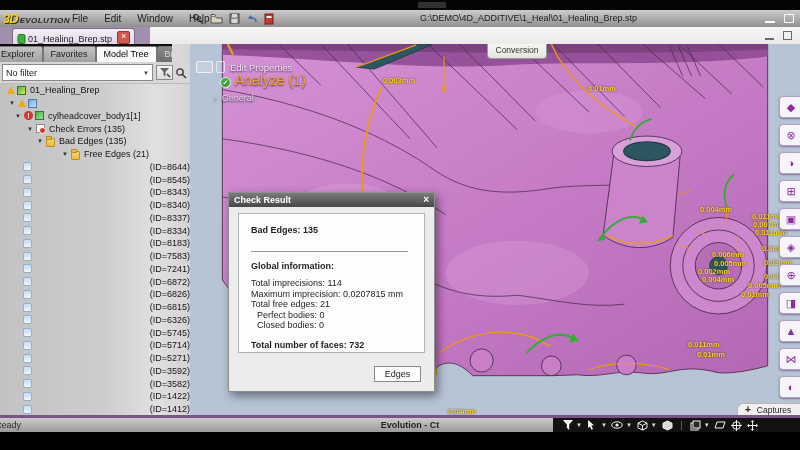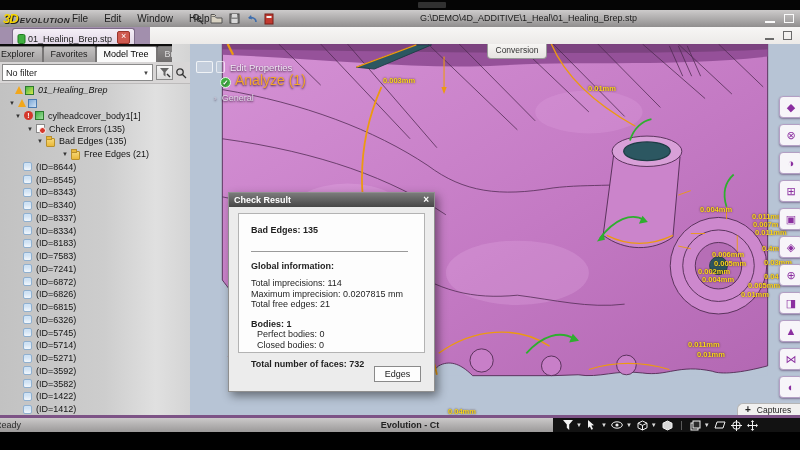--- a/index.html
+++ b/index.html
@@ -45,22 +45,22 @@
   .filterrow{position:absolute;left:0;top:18px;width:190px;height:22px;background:#d8d6d6;
              border-bottom:1px solid #bdbbbb;display:flex;align-items:center;padding:0 2px;box-sizing:border-box;}
   .combo{flex:1;height:15px;background:#fff;border:1px solid #8a8a8a;font-size:9px;display:flex;align-items:center;
          padding:0 3px;color:#222;}
   .combo-chev{margin-left:auto;font-size:6px;color:#444;}
   .fbtn{width:17px;height:15px;border:1px solid #8a8a8a;background:linear-gradient(#f4f4f4,#dcdcdc);
         margin-left:3px;display:flex;align-items:center;justify-content:center;box-sizing:border-box;}
   .searchbtn{width:15px;height:15px;display:flex;align-items:center;justify-content:center;}
   .tree{position:absolute;left:0;top:40px;width:190px;height:331px;overflow:hidden;}
   .tree-row{height:12.75px;display:flex;align-items:center;font-size:9px;color:#141414;white-space:nowrap;}
-  .lv0{padding-left:15px;font-style:italic;}.lv1{padding-left:9px;}.lv2{padding-left:15px;}.lv3{padding-left:27px;}
-  .lv4{padding-left:37px;}.lv5{padding-left:62px;}.lv6{padding-left:23px;}
+  .lv0{padding-left:7px;}.lv1{padding-left:9px;}.lv2{padding-left:15px;}.lv3{padding-left:27px;}
+  .lv4{padding-left:37px;}.lv5{padding-left:62px;}.lv6{padding-left:23px;justify-content:space-between;}
   .tchev{width:9px;font-size:6px;color:#333;flex:none;}
   .tlabel{margin-left:2px;}
   .ticon{width:9px;height:9px;display:inline-block;margin-right:2px;flex:none;box-sizing:border-box;position:relative;}
   .ticon.warning{width:0;height:0;border-left:4.5px solid transparent;border-right:4.5px solid transparent;
                  border-bottom:8px solid #f2a71b;background:none;}
   .ticon.model{background:linear-gradient(135deg,#49b649,#d8e84a);border:1px solid #2c7a2c;}
   .ticon.part{background:linear-gradient(135deg,#7aa7d8,#cfe0f2);border:1px solid #4a7ab0;}
   .ticon.error{background:#d4382c;border-radius:50%;color:#fff;font:bold 7px/9px "Liberation Sans",sans-serif;text-align:center;}
   .ticon.body{background:linear-gradient(135deg,#3fae3f,#9fe09f);border:1px solid #2c7a2c;}
   .ticon.check{background:#fdfdfd;border:1px solid #8a8a8a;}
@@ -509,21 +509,20 @@
       <span>Check Result</span>
       <span class="dlg-x"></span>
     </div>
     <div class="dlg-panel">
       <div class="dlg-line dlg-bold dlg-badedges">Bad Edges: 135</div>
       <hr class="dlg-hr">
       <div class="dlg-line dlg-bold dlg-global">Global information:</div>
       <div class="dlg-line">Total imprecisions: 114</div>
       <div class="dlg-line">Maximum imprecision: 0.0207815 mm</div>
       <div class="dlg-line">Total free edges: 21</div>
-      <div class="dlg-line dlg-bold dlg-bodies">Bodies: 1</div>
       <div class="dlg-sub">Perfect bodies: 0</div>
       <div class="dlg-sub">Closed bodies: 0</div>
       <div class="dlg-line dlg-bold dlg-faces">Total number of faces: 732</div>
     </div>
     <div class="dlg-close">Edges</div>
   </div>
 
   <div class="purpleline"></div>
   <div class="statusbar">
     <span class="status-left">Ready</span>

